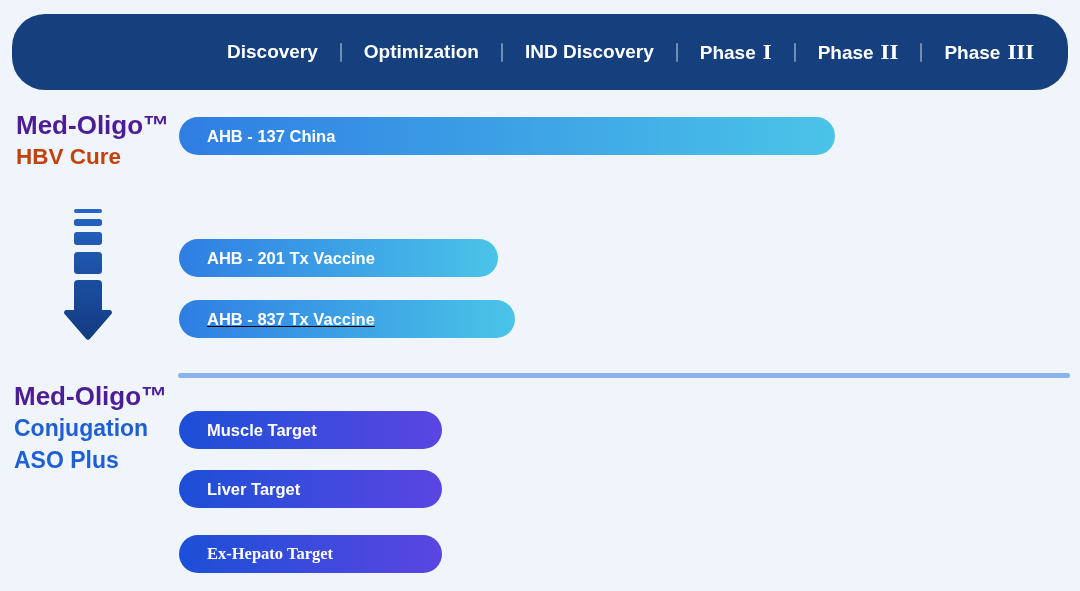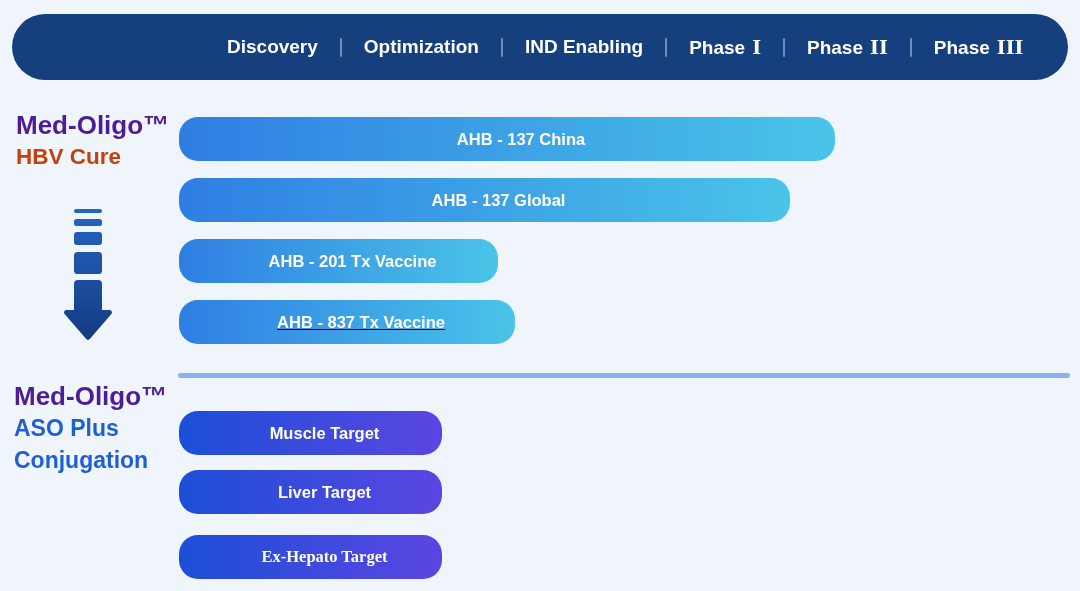--- a/index.html
+++ b/index.html
@@ -9,21 +9,21 @@
   }
   .canvas{
     position:relative;
     width:1080px;height:591px;
     background:#f0f5fc;
     overflow:hidden;
   }
   
   .phase-header{
     position:absolute;left:12px;top:14px;
-    width:1056px;height:66px;
+    width:1056px;height:76px;
     background:#153f7d;
     border-radius:33px;
     display:flex;align-items:center;
     padding-left:215px;box-sizing:border-box;
     column-gap:22px;
   }
   .phase-item{
     color:#ffffff;font-weight:700;font-size:19px;
     white-space:nowrap;display:flex;align-items:baseline;
   }
@@ -39,23 +39,23 @@
   
   .group-label{position:absolute;font-weight:800;}
   .group-label .brand{color:#4c1d95;font-size:26px;line-height:31px;}
   .group-label .gname{font-size:22.5px;line-height:31px;}
   .group-hbv{left:16px;top:110px;}
   .group-hbv .gname{color:#c2410c;}
   .group-aso{left:14px;top:381px;}
   .group-aso .gname{color:#1f5fd6;font-size:23px;line-height:32px;}
   
   .bar{
-    position:absolute;left:179px;height:44px;border-radius:19px;
+    position:absolute;left:179px;height:38px;border-radius:19px;
     display:flex;align-items:center;
-    padding-left:28px;box-sizing:border-box;justify-content:center;
+    padding-left:28px;box-sizing:border-box;
   }
   .bar-cyan{background:linear-gradient(90deg,#2f7ee3 0%,#4ac4e8 100%);}
   .bar-purple{background:linear-gradient(90deg,#1c4fd7 0%,#5b45e2 100%);}
   .bar-label{
     color:#ffffff;font-weight:700;font-size:16.5px;white-space:nowrap;
   }
   .bar-r1{top:117px;}
   .bar-r2{top:178px;}
   .bar-r3{top:239px;}
   .bar-r4{top:300px;}
@@ -79,21 +79,21 @@
   <div class="phase-header">
     <div class="phase-item">
       <span>Discovery</span>
     </div>
     <div class="phase-sep"></div>
     <div class="phase-item">
       <span>Optimization</span>
     </div>
     <div class="phase-sep"></div>
     <div class="phase-item">
-      <span>IND Enabling</span>
+      <span>IND Discovery</span>
     </div>
     <div class="phase-sep"></div>
     <div class="phase-item">
       <span>Phase</span>
       <span class="phase-numeral">I</span>
     </div>
     <div class="phase-sep"></div>
     <div class="phase-item">
       <span>Phase</span>
       <span class="phase-numeral">II</span>
@@ -120,36 +120,33 @@
     <rect x="14" y="3" width="28" height="4" rx="2" fill="url(#arrowGrad)"></rect>
     <rect x="14" y="13" width="28" height="7" rx="2.5" fill="url(#arrowGrad)"></rect>
     <rect x="14" y="26" width="28" height="13" rx="3" fill="url(#arrowGrad)"></rect>
     <rect x="14" y="46" width="28" height="22" rx="3.5" fill="url(#arrowGrad)"></rect>
     <path d="M18 74 H38 a4 4 0 0 1 4 4 V104 H49.5 a2.5 2.5 0 0 1 1.9 4.1 L30 132.8 a2.7 2.7 0 0 1 -4 0 L4.6 108.1 A2.5 2.5 0 0 1 6.5 104 H14 V78 a4 4 0 0 1 4 -4 Z" fill="url(#arrowGrad)"></path>
   </svg>
 
   <div class="bar bar-cyan bar-r1" style="width: 656px;">
     <span class="bar-label">AHB - 137 China</span>
   </div>
-  <div class="bar bar-cyan bar-r2" style="width: 611px;">
-    <span class="bar-label">AHB - 137 Global</span>
-  </div>
   <div class="bar bar-cyan bar-r3" style="width: 319px;">
     <span class="bar-label">AHB - 201 Tx Vaccine</span>
   </div>
   <div class="bar bar-cyan bar-r4" style="width: 336px; text-decoration: underline;">
     <span class="bar-label">AHB - 837 Tx Vaccine</span>
   </div>
 
   <div class="divider"></div>
 
   <div class="group-label group-aso">
     <div class="brand">Med-Oligo™</div>
+    <div class="gname">Conjugation</div>
     <div class="gname">ASO Plus</div>
-    <div class="gname">Conjugation</div>
   </div>
 
   <div class="bar bar-purple bar-t1" style="width: 263px;">
     <span class="bar-label">Muscle Target</span>
   </div>
   <div class="bar bar-purple bar-t2" style="width: 263px;">
     <span class="bar-label">Liver Target</span>
   </div>
   <div class="bar bar-purple bar-t3" style="width: 263px;">
     <span class="bar-label">Ex-Hepato Target</span>

